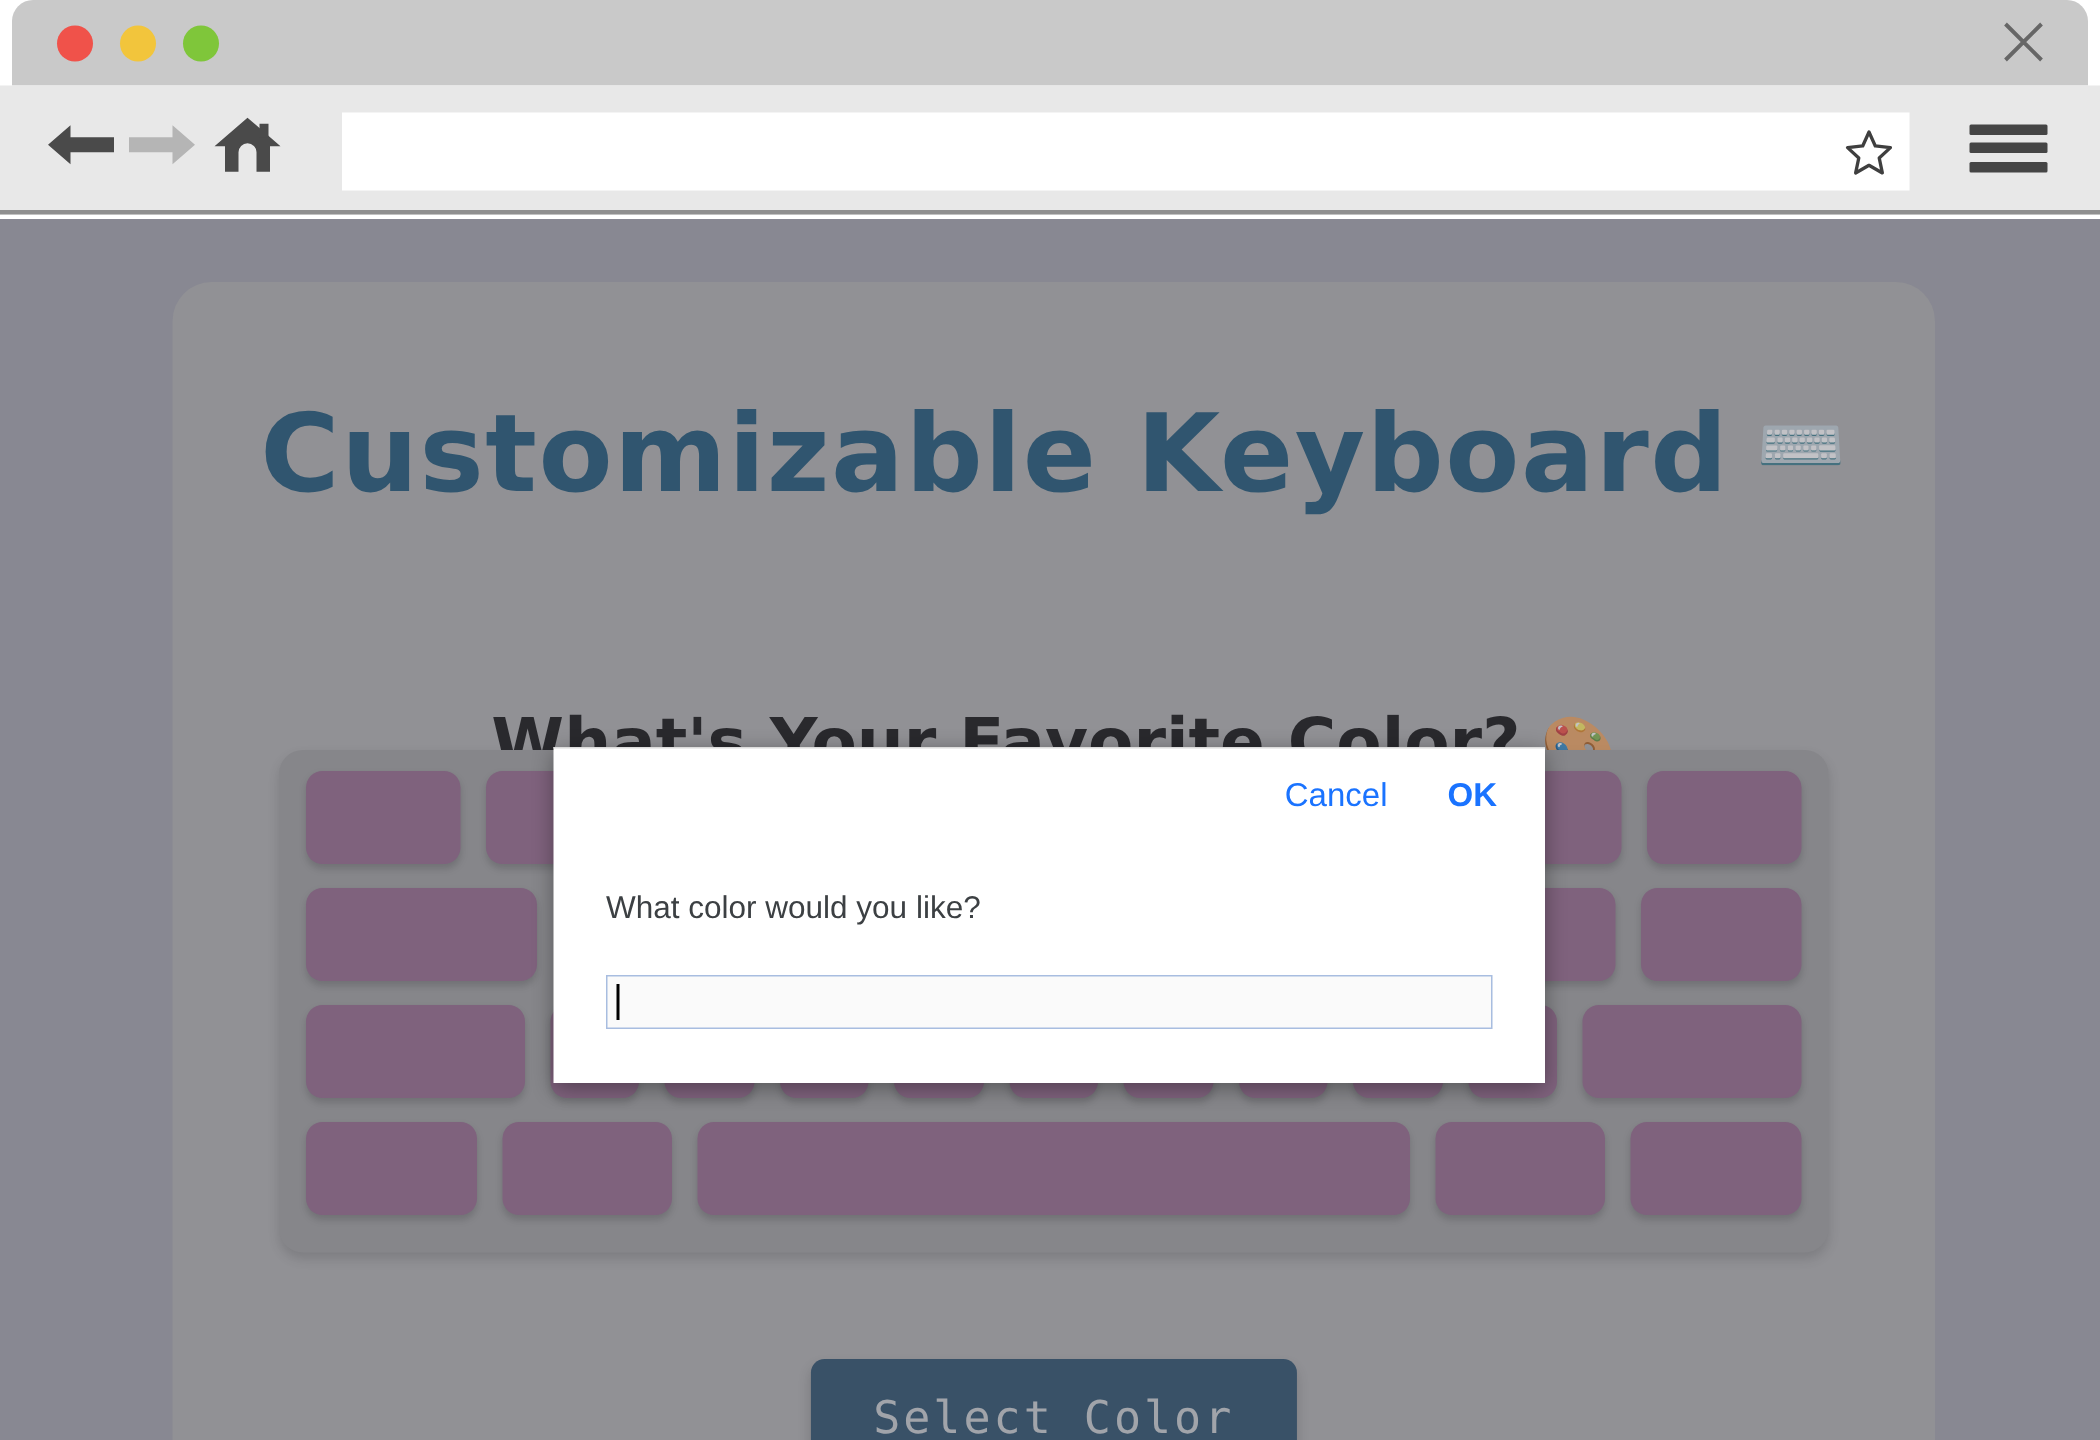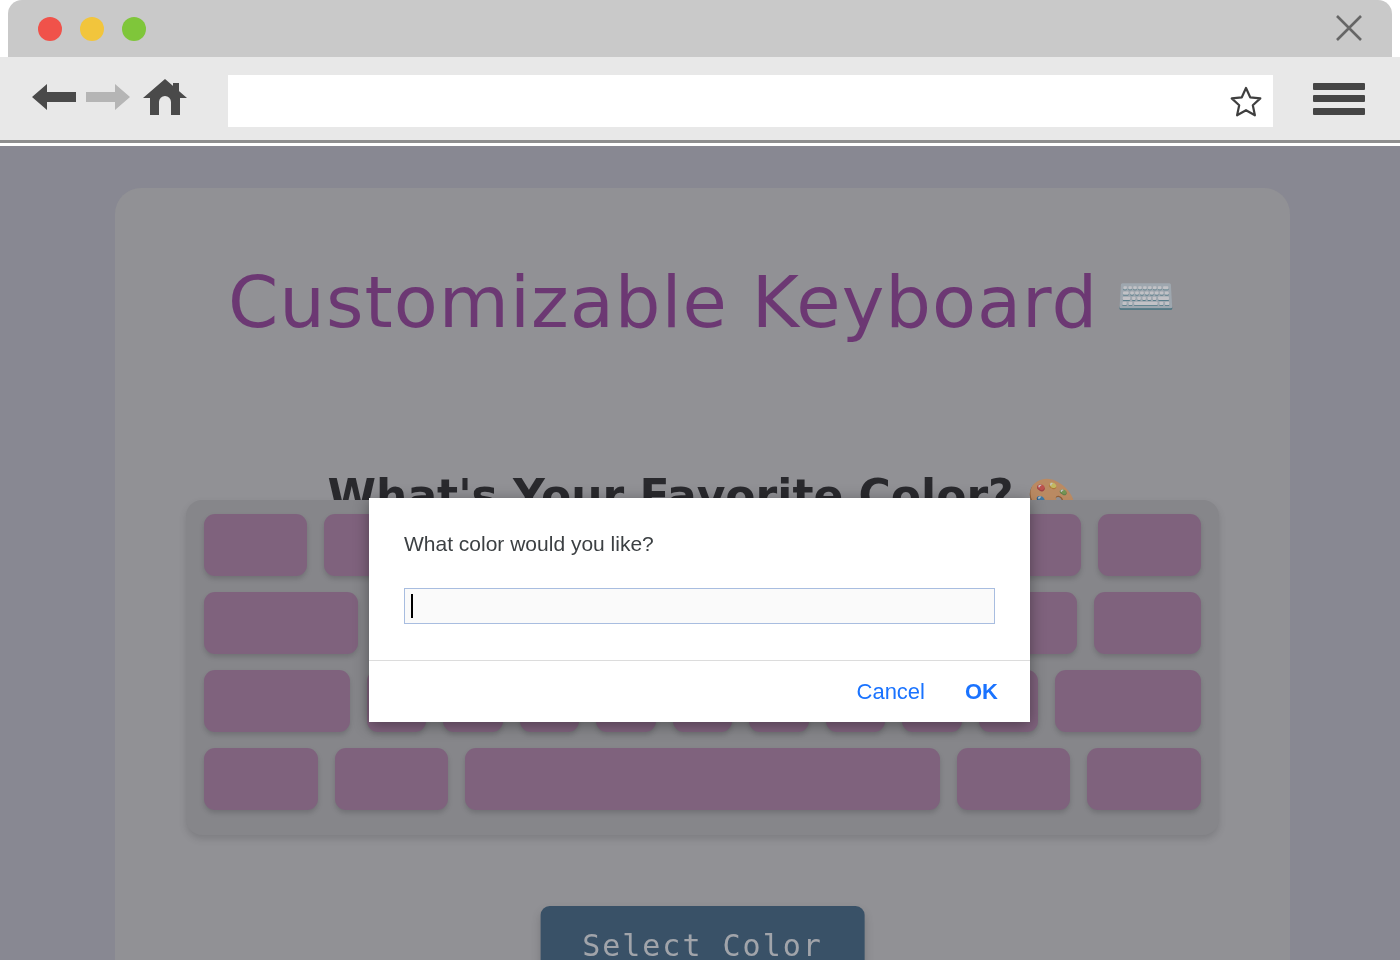--- a/index.html
+++ b/index.html
@@ -130,22 +130,22 @@
     border-radius: 26px;
   }
 
   #page-title {
     position: absolute;
     left: 0; top: 72px;
     width: 100%;
     text-align: center;
     font-family: "DejaVu Sans", sans-serif;
     font-size: 72px;
-    font-weight: 400;
-    color: #701a75;
+    font-weight: 700;
+    color: #0c4a6e;
     letter-spacing: 1px;
     white-space: nowrap;
   }
   #page-title .emoji { font-size: 48px; vertical-align: 14px; margin-left: 18px; }
 
   #page-subtitle {
     position: absolute;
     left: 0; top: 240px;
     width: 100%;
     text-align: center;
@@ -389,26 +389,26 @@
       </div>
 
       <button id="select-color-btn">Select Color</button>
 
     </div>
   </div>
 
   <div id="modal-backdrop"></div>
 
   <div id="dialog">
+    <div id="dialog-footer">
+      <button class="dialog-btn">Cancel</button>
+      <button class="dialog-btn primary">OK</button>
+    </div>
     <div id="dialog-body">
       <div id="dialog-message">What color would you like?</div>
       <div id="dialog-input-wrap">
         <input id="dialog-input" type="text" value="" placeholder="" style="">
         <div id="text-caret"></div>
       </div>
     </div>
-    <div id="dialog-footer">
-      <button class="dialog-btn">Cancel</button>
-      <button class="dialog-btn primary">OK</button>
-    </div>
   </div>
 
 </div>
 
 </body></html>

